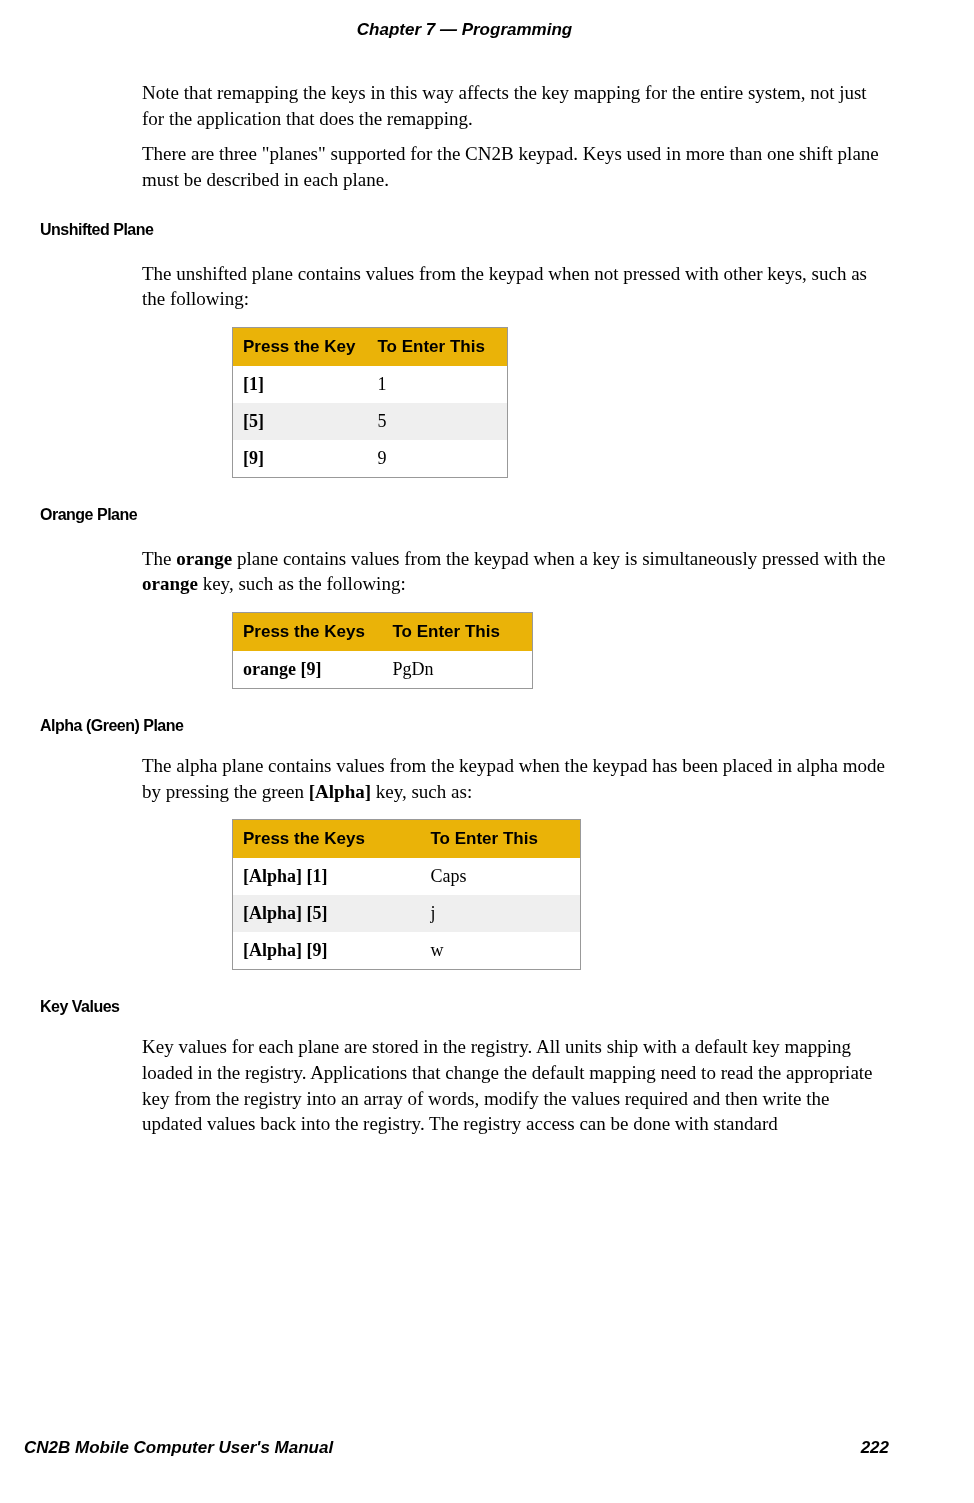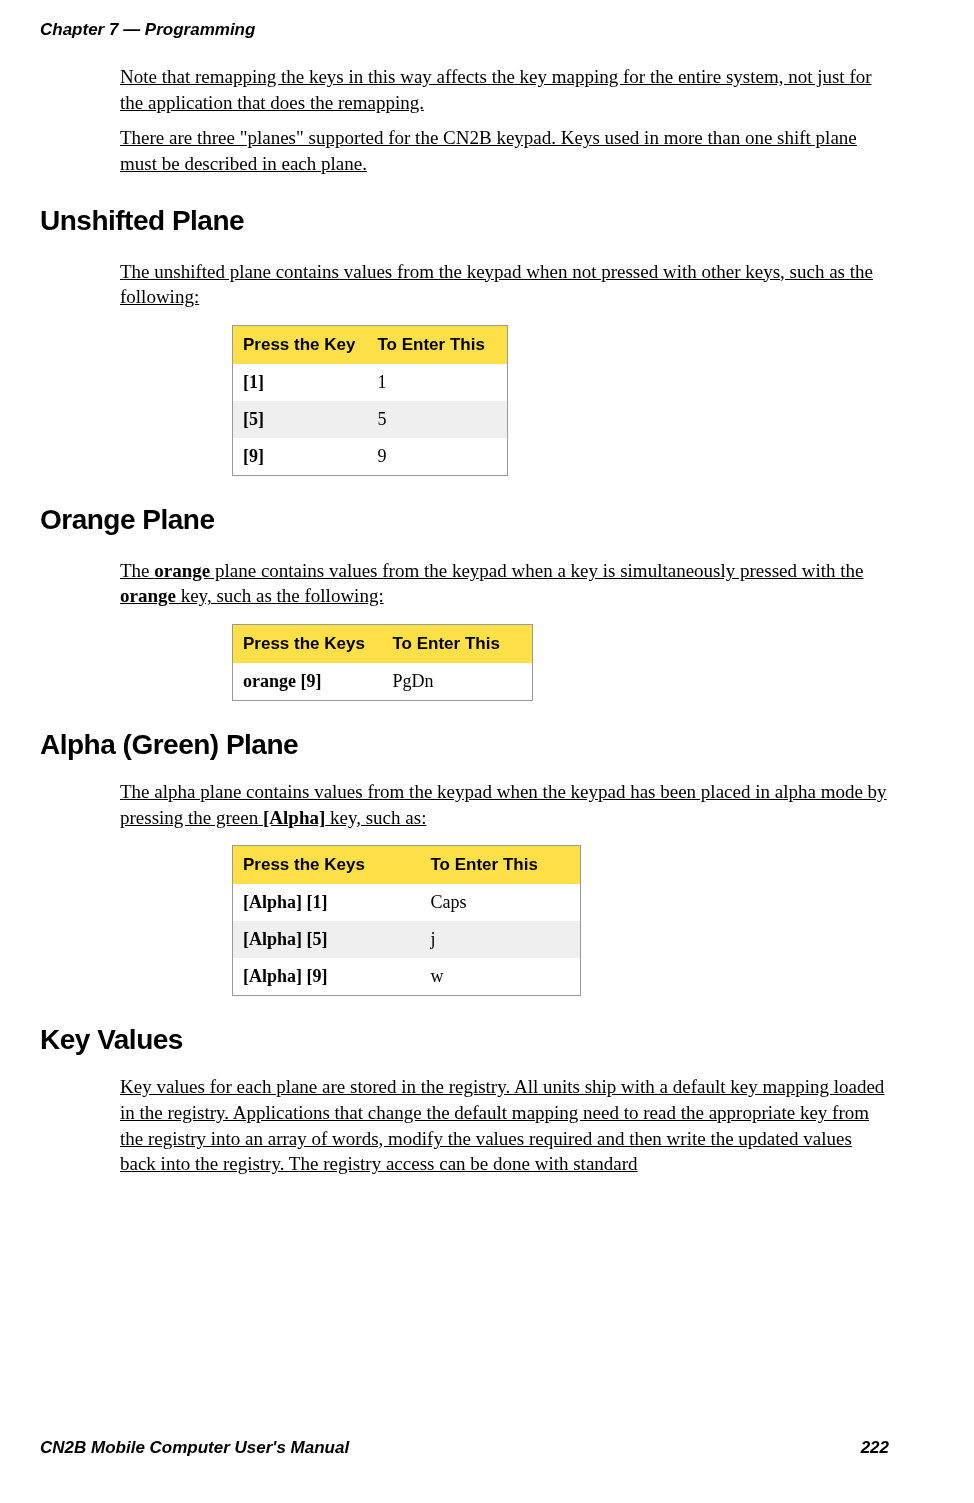--- a/index.html
+++ b/index.html
@@ -9,38 +9,37 @@
     }
     body {
       width: 974px;
       height: 1503px;
       background: white;
       font-family: Georgia, 'Times New Roman', serif;
       position: relative;
       padding: 20px 85px 50px 40px;
     }
     .header {
-      text-align: left;
+      text-align: center;
       font-family: Arial, Helvetica, sans-serif;
       font-weight: bold;
       font-style: italic;
       font-size: 17px;
-      margin-bottom: 24px;
+      margin-bottom: 40px;
     }
     .content-block {
-      margin-left: 80px;
+      margin-left: 102px;
       font-size: 19px;
       line-height: 1.35;
       margin-bottom: 10px;
-      text-decoration: underline;
     }
     .section-heading {
       font-family: Arial, Helvetica, sans-serif;
       font-weight: bold;
-      font-size: 28px;
+      font-size: 16px;
       margin-top: 28px;
       margin-bottom: 22px;
       letter-spacing: -0.5px;
     }
     .section-heading.condensed {
       margin-top: 28px;
       margin-bottom: 18px;
     }
     table {
       margin-left: 192px;
@@ -49,41 +48,41 @@
       margin-bottom: 10px;
       border: 1px solid #999;
     }
     table.t1 th:first-child, table.t1 td:first-child { width: 135px; }
     table.t1 th:last-child, table.t1 td:last-child { width: 140px; }
     table.t2 th:first-child, table.t2 td:first-child { width: 150px; }
     table.t2 th:last-child, table.t2 td:last-child { width: 150px; }
     table.t3 th:first-child, table.t3 td:first-child { width: 188px; }
     table.t3 th:last-child, table.t3 td:last-child { width: 160px; }
     th {
-      background: #fde047;
+      background: #eab308;
       font-family: Arial, Helvetica, sans-serif;
       font-weight: bold;
       font-size: 17px;
       text-align: left;
       padding: 9px 10px;
     }
     td {
       font-size: 18px;
       padding: 8px 10px;
     }
     tr.shaded td {
       background: #efefef;
     }
     .bold {
       font-weight: bold;
     }
     .footer {
       position: absolute;
       bottom: 45px;
-      left: 40px;
+      left: 24px;
       right: 85px;
       font-family: Arial, Helvetica, sans-serif;
       font-weight: bold;
       font-style: italic;
       font-size: 17px;
     }
     .footer-left { float: left; }
     .footer-right { float: right; }
   </style>
 </head>

